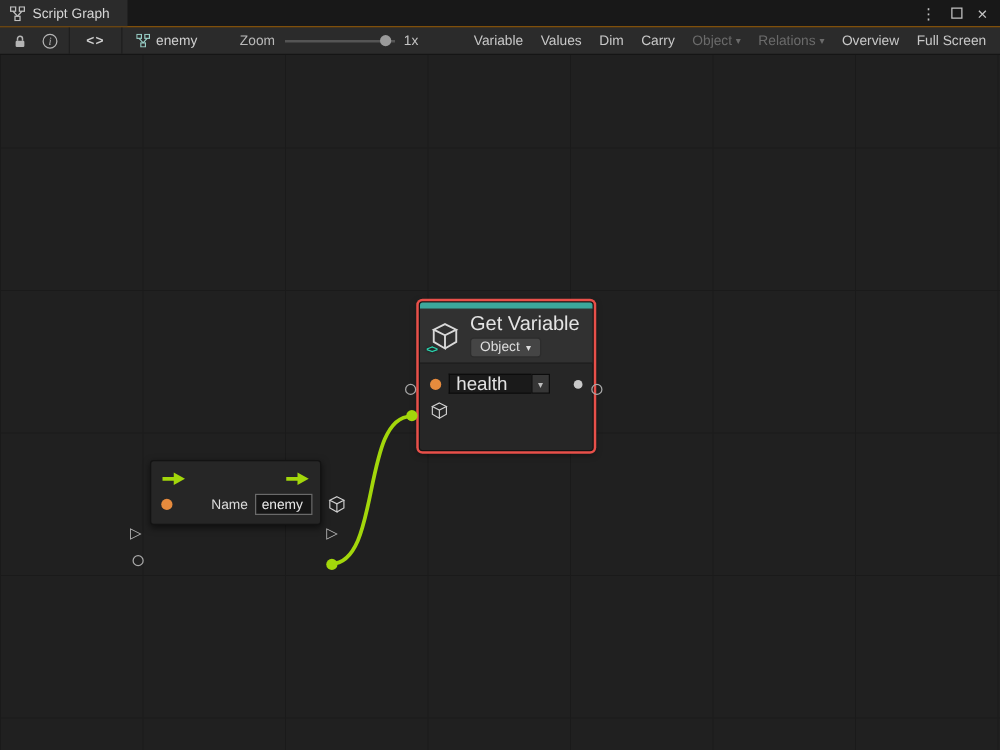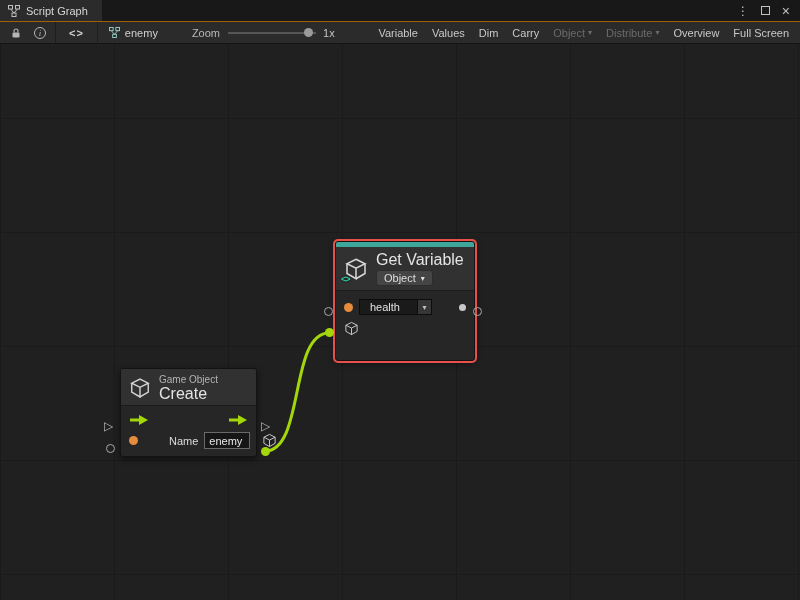--- a/index.html
+++ b/index.html
@@ -89,22 +89,22 @@
   .row-gap { margin-top:6px; }
   .spacer { flex:1; }
   .port-label { color:#dcdcdc;padding-left:25px; }
 
   .dot { width:9px; height:9px; border-radius:50%; flex:0 0 auto; }
   .dot-orange { background:#e78b3d; }
   .dot-gray { width:7px; height:7px; background:#c9c9c9; }
 
   .combo { display:flex; align-items:stretch; height:16px; }
   .combo-text {
-    width:58px; background:#1a1a1a; border:1px solid #0c0c0c; border-right:none;
-    color:#e2e2e2; font-size:11px; padding:0 10px; font-family:"Liberation Sans", sans-serif;
+    width:66px; background:#1a1a1a; border:1px solid #0c0c0c; border-right:none;
+    color:#e2e2e2; font-size:15px; padding:0 5px; font-family:"Liberation Sans", sans-serif;
   }
   .combo-btn {
     width:15px; background:#363636; border:1px solid #0c0c0c;
     display:flex; align-items:center; justify-content:center; font-size:8px; color:#bdbdbd;
   }
   .text-input {
     background:#161616; border:1px solid #6a6a6a; color:#e8e8e8; font-size:11px;
     height:17px; width:46px; padding:0 4px; font-family:"Liberation Sans", sans-serif;
   }
 
@@ -184,21 +184,21 @@
       <span>Dim</span>
     </div>
     <div class="tb-btn">
       <span>Carry</span>
     </div>
     <div class="tb-btn disabled">
       <span>Object</span>
       <span class="caret">▾</span>
     </div>
     <div class="tb-btn disabled">
-      <span>Distribute</span>
+      <span>Relations</span>
       <span class="caret">▾</span>
     </div>
     <div class="tb-btn">
       <span>Overview</span>
     </div>
     <div class="tb-btn">
       <span>Full Screen</span>
     </div>
   </div>
 </div>
@@ -246,33 +246,20 @@
             <path d="M8 1.5 L14 4.5 L8 7.5 L2 4.5 Z" fill="none" stroke="#cfcfcf"></path>
             <path d="M2 4.5 L2 11 L8 14.5 L8 7.5" fill="none" stroke="#cfcfcf"></path>
             <path d="M14 4.5 L14 11 L8 14.5" fill="none" stroke="#cfcfcf"></path>
           </svg>
         </span>
       </div>
     </div>
   </div>
 
   <div class="node node-create" style="left:120px; top:324px; width:137px;">
-    <div class="node-header">
-      <span class="cube-wrap">
-        <svg width="22" height="22" viewBox="0 0 16 16">
-          <path d="M8 1.5 L14 4.5 L8 7.5 L2 4.5 Z" fill="none" stroke="#d8d8d8"></path>
-          <path d="M2 4.5 L2 11 L8 14.5 L8 7.5" fill="none" stroke="#d8d8d8"></path>
-          <path d="M14 4.5 L14 11 L8 14.5" fill="none" stroke="#d8d8d8"></path>
-        </svg>
-      </span>
-      <div class="hdr-text">
-        <div class="node-subtitle">Game Object</div>
-        <div class="node-title">Create</div>
-      </div>
-    </div>
     <div class="node-body">
       <div class="port-row">
         <svg width="20" height="12" viewBox="0 0 20 12">
           <path d="M1 6 H11" stroke="#a3d70b" stroke-width="3"></path>
           <path d="M10 1 L19 6 L10 11 Z" fill="#a3d70b"></path>
         </svg>
         <span class="spacer"></span>
         <svg width="20" height="12" viewBox="0 0 20 12">
           <path d="M1 6 H11" stroke="#a3d70b" stroke-width="3"></path>
           <path d="M10 1 L19 6 L10 11 Z" fill="#a3d70b"></path>

